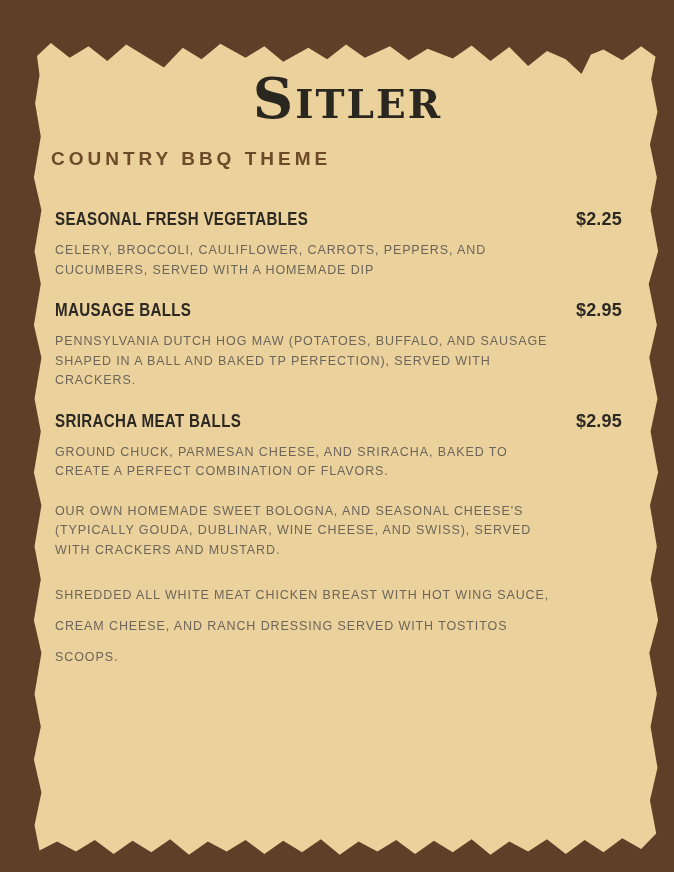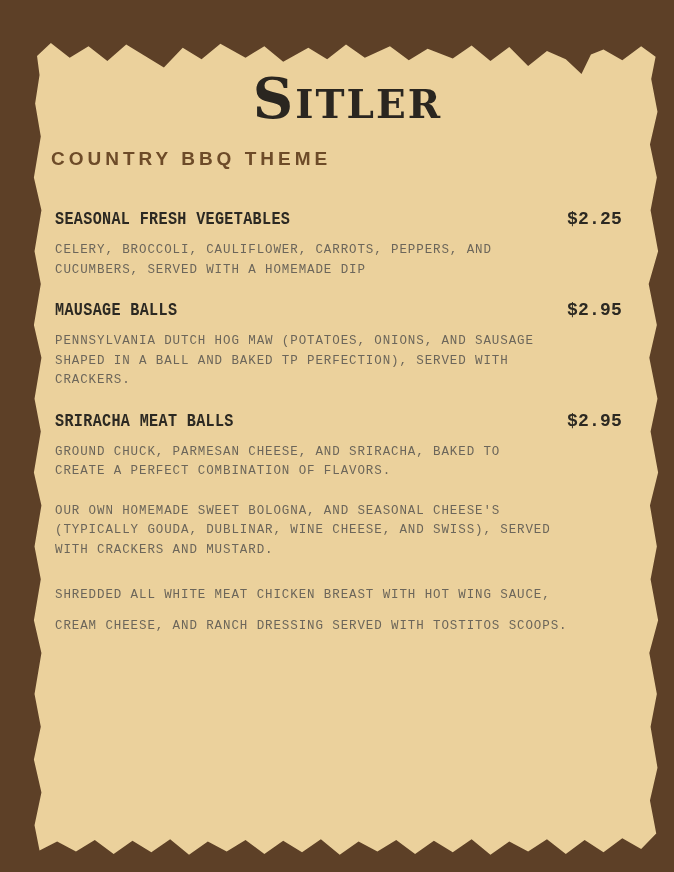--- a/index.html
+++ b/index.html
@@ -83,21 +83,21 @@
     line-height: 30px;
     font-weight: bold;
     letter-spacing: 0.5px;
     color: var(--heading_text, #2c2922);
   }
   .section-title .cond {
     display: inline-block;
     transform: scaleX(0.85);
   }
   .items { }
-  .menu-item { margin: 0; font-family: Liberation Mono, monospace; }
+  .menu-item { margin: 0; }
   .item-head {
     display: flex;
     justify-content: space-between;
     align-items: baseline;
     font-size: 18px;
     line-height: 20px;
     font-weight: bold;
     color: var(--heading_text, #2c2922);
     margin-bottom: 12px;
   }
@@ -142,21 +142,21 @@
     </div>
     <div class="item-desc">CELERY, BROCCOLI, CAULIFLOWER, CARROTS, PEPPERS, AND
 CUCUMBERS, SERVED WITH A HOMEMADE DIP</div>
   </div>
 
   <div class="menu-item">
     <div class="item-head">
       <span class="item-name">MAUSAGE BALLS</span>
       <span class="item-price">$2.95</span>
     </div>
-    <div class="item-desc">PENNSYLVANIA DUTCH HOG MAW (POTATOES, ONIONS, AND SAUSAGE
+    <div class="item-desc">PENNSYLVANIA DUTCH HOG MAW (POTATOES, BUFFALO, AND SAUSAGE
 SHAPED IN A BALL AND BAKED TP PERFECTION), SERVED WITH
 CRACKERS.</div>
   </div>
 
   <div class="menu-item">
     <div class="item-head">
       <span class="item-name">SRIRACHA MEAT BALLS</span>
       <span class="item-price">$2.95</span>
     </div>
     <div class="item-desc">GROUND CHUCK, PARMESAN CHEESE, AND SRIRACHA, BAKED TO

